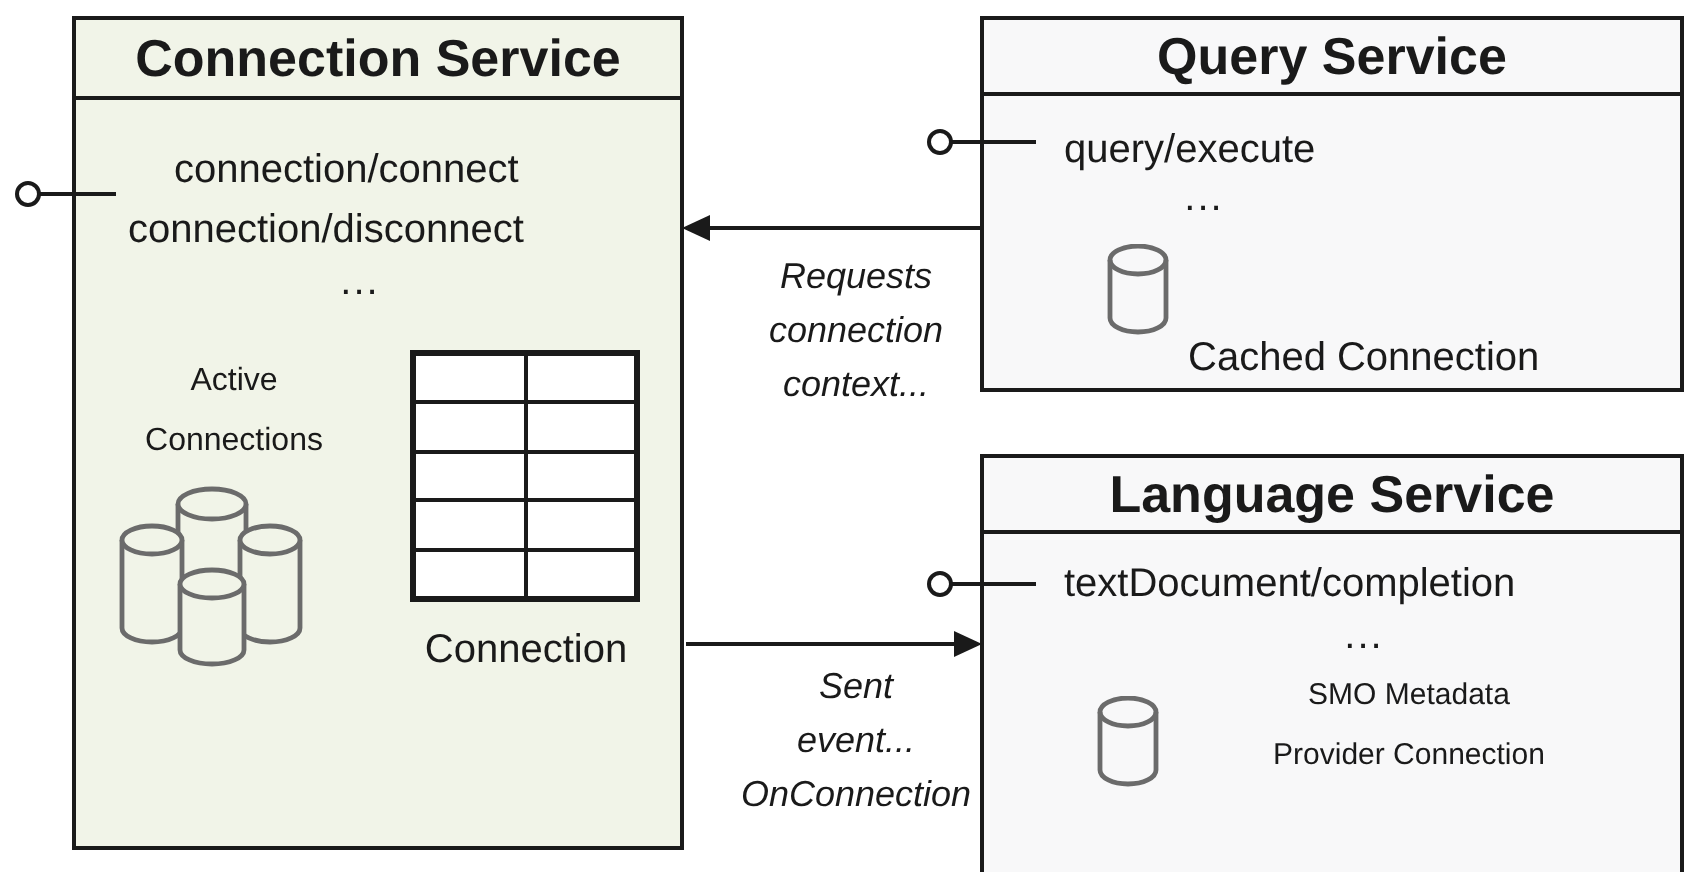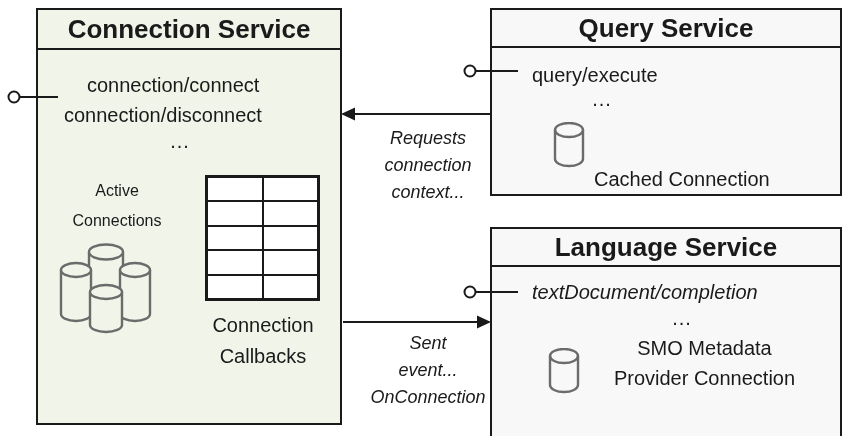--- a/index.html
+++ b/index.html
@@ -39,25 +39,25 @@
   .grid > div{border:1px solid var(--border);}
 
   .callbacks-label{position:absolute;left:130px;top:300px;width:190px;text-align:center;
                    font-size:20px;line-height:31px;}
 
   .q-m1{left:40px;top:52px;}
   .q-dots{left:0;top:76px;width:220px;text-align:center;letter-spacing:1px;}
   .q-cyl{position:absolute;left:60px;top:112px;}
   .q-cache{position:absolute;left:102px;top:122px;font-size:20px;white-space:nowrap;margin-top:36px;}
 
-  .l-m1{left:40px;top:50px;font-style:italic;}
+  .l-m1{left:40px;top:50px;}
   .l-dots{left:28px;top:76px;width:324px;text-align:center;letter-spacing:1px;}
   .l-cyl{position:absolute;left:55px;top:119px;}
   .l-cache{position:absolute;left:95px;top:104px;width:235px;text-align:center;
-           font-size:20px;line-height:30px;}
+           font-size:15px;line-height:30px;}
 
   .annot{position:absolute;left:353px;width:150px;text-align:center;
          font-style:italic;font-size:18px;line-height:27px;}
   .annot-requests{top:125px;}
   .annot-sent{top:330px;}
 
   .overlay{position:absolute;left:0;top:0;pointer-events:none;}
   .overlay line{stroke:var(--border);stroke-width:2;}
   .overlay circle{fill:#fff;stroke:var(--border);stroke-width:2;}
   .overlay polygon{fill:var(--border);}
@@ -99,21 +99,20 @@
       <div></div>
       <div></div>
       <div></div>
       <div></div>
       <div></div>
       <div></div>
     </div>
 
     <div class="callbacks-label">
       <div>Connection</div>
-      <div>Callbacks</div>
     </div>
   </section>
 
   <section class="box query-box">
     <header class="box-title">Query Service</header>
     <div class="m q-m1">query/execute</div>
     <div class="m q-dots">...</div>
     <svg class="q-cyl" width="34" height="46" viewBox="0 0 34 46">
       <g stroke="#6b6b6b" stroke-width="2.4" fill="none">
         <path d="M3,8 V37 a14,7 0 0 0 28,0 V8"></path>

